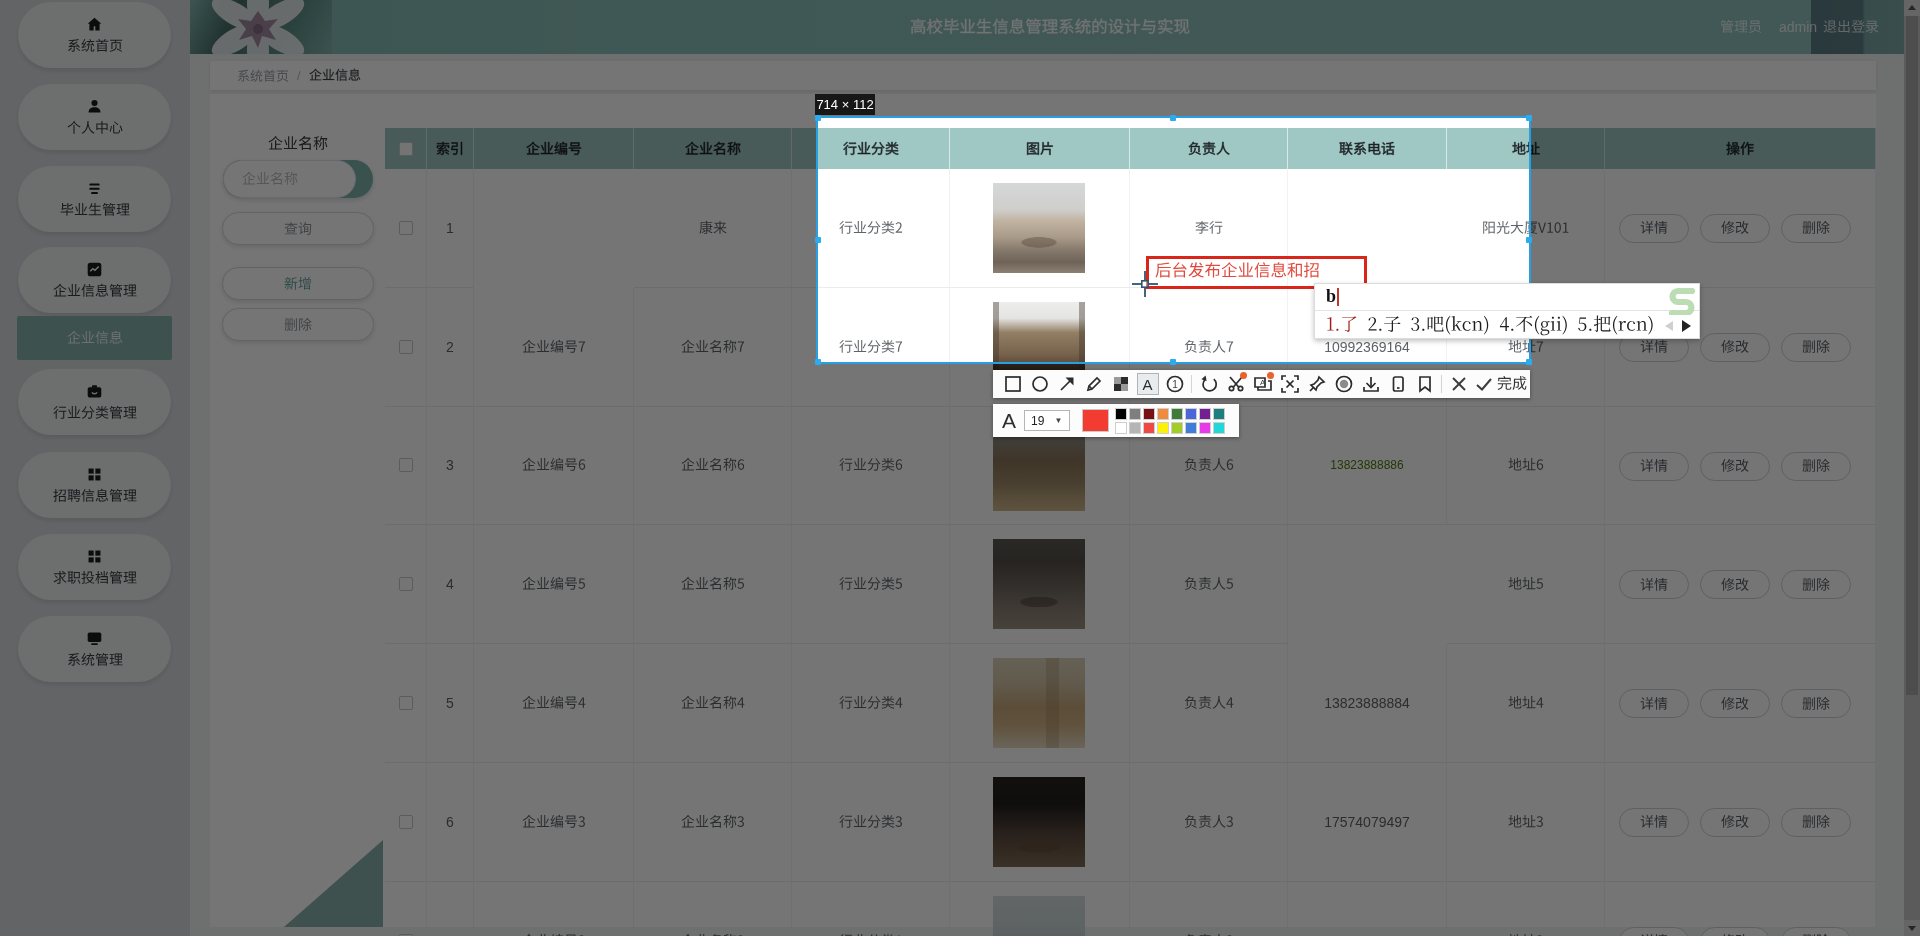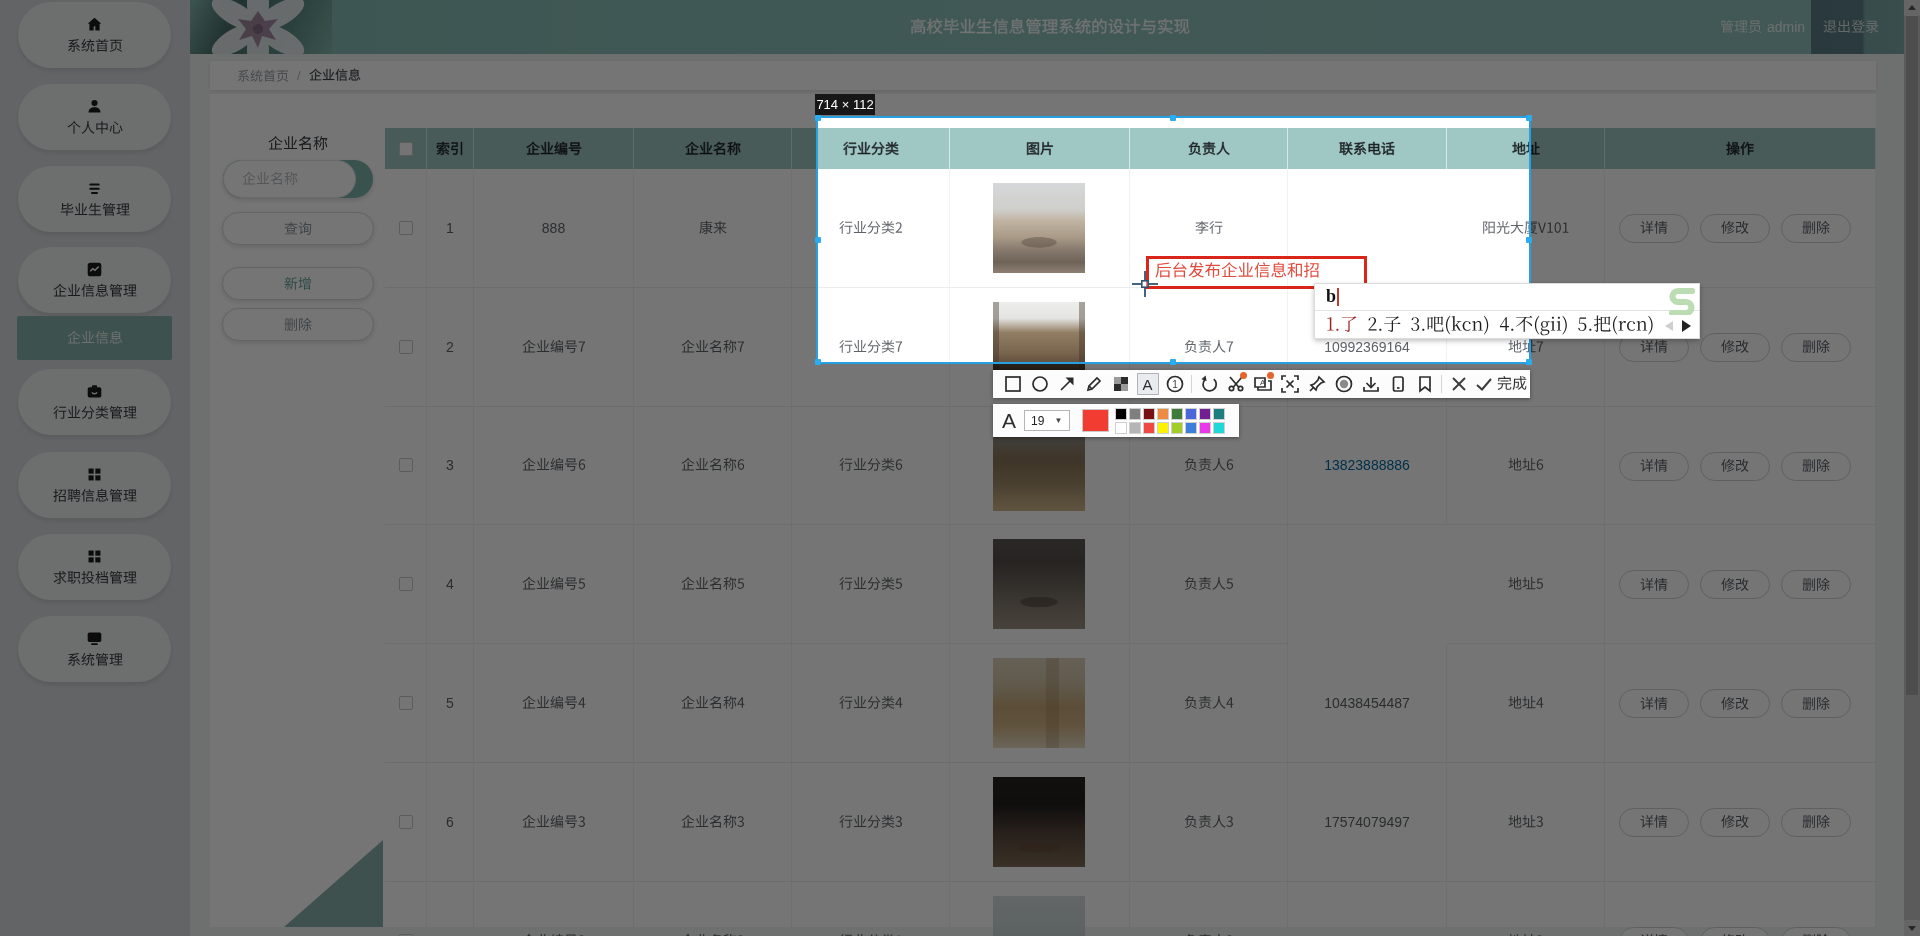--- a/index.html
+++ b/index.html
@@ -337,21 +337,21 @@
       </svg>
     </div>
 <div class="abs" style="left:1530px;top:0;width:100px;height:54px;display:flex;align-items:center">
       <svg class="t " style="" width="42" height="18" viewBox="0 0 42 18">
         <g fill="rgba(255,255,255,.78)" transform="translate(0 13.7) scale(0.014 -0.014)">
           <use href="#g11" x="0"></use>
           <use href="#g12" x="1000"></use>
           <use href="#g33" x="2000"></use>
         </g>
       </svg>
-      <span style="color:rgba(255,255,255,.78);font-size:14px;margin-left:5px"> admin</span>
+      <span style="color:rgba(255,255,255,.78);font-size:14px;margin-left:17px"> admin</span>
     </div>
 <div class="abs" style="left:1633px;top:0;width:70px;height:54px;display:flex;align-items:center">
       <svg class="t " style="" width="56" height="18" viewBox="0 0 56 18">
         <g fill="rgba(255,255,255,.78)" transform="translate(0 13.7) scale(0.014 -0.014)">
           <use href="#g34" x="0"></use>
           <use href="#g35" x="1000"></use>
           <use href="#g36" x="2000"></use>
           <use href="#g37" x="3000"></use>
         </g>
       </svg>
@@ -505,23 +505,20 @@
           <use href="#g60" x="1000"></use>
         </g>
       </svg>
     </div>
     <div class="cell" style="left:175px;top:75.0px;width:42px;height:118.8px">
       <div class="cb"></div>
     </div>
     <div class="cell" style="left:217px;top:75.0px;width:47px;height:118.8px">
       <span style="font-size:14px;color:#5f6368">1</span>
     </div>
-    <div class="cell" style="left:264px;top:75.0px;width:160px;height:118.8px">
-      <span style="font-size:14px;color:#5f6368">888</span>
-    </div>
     <div class="cell" style="left:424px;top:75.0px;width:158px;height:118.8px">
       <svg class="t " style="" width="28" height="18" viewBox="0 0 28 18">
         <g fill="#5f6368" transform="translate(0 13.7) scale(0.014 -0.014)">
           <use href="#g61" x="0"></use>
           <use href="#g62" x="1000"></use>
         </g>
       </svg>
     </div>
     <div class="cell" style="left:582px;top:75.0px;width:158px;height:118.8px">
       <svg class="t " style="" width="64" height="18" viewBox="0 0 64 18">
@@ -715,21 +712,21 @@
       <svg class="t " style="" width="50" height="18" viewBox="0 0 50 18">
         <g fill="#5f6368" transform="translate(0 13.7) scale(0.014 -0.014)">
           <use href="#g52" x="0"></use>
           <use href="#g53" x="1000"></use>
           <use href="#g5" x="2000"></use>
           <use href="#g77" x="3000"></use>
         </g>
       </svg>
     </div>
     <div class="cell" style="left:1078px;top:312.6px;width:159px;height:118.8px">
-      <span style="font-size:14px;color:#0369a1">13823888886</span>
+      <span style="font-size:12px;color:#4d7c0f">13823888886</span>
     </div>
     <div class="cell" style="left:1237px;top:312.6px;width:158px;height:118.8px">
       <svg class="t " style="" width="36" height="18" viewBox="0 0 36 18">
         <g fill="#5f6368" transform="translate(0 13.7) scale(0.014 -0.014)">
           <use href="#g57" x="0"></use>
           <use href="#g58" x="1000"></use>
           <use href="#g77" x="2000"></use>
         </g>
       </svg>
     </div>
@@ -888,21 +885,21 @@
       <svg class="t " style="" width="50" height="18" viewBox="0 0 50 18">
         <g fill="#5f6368" transform="translate(0 13.7) scale(0.014 -0.014)">
           <use href="#g52" x="0"></use>
           <use href="#g53" x="1000"></use>
           <use href="#g5" x="2000"></use>
           <use href="#g79" x="3000"></use>
         </g>
       </svg>
     </div>
     <div class="cell" style="left:1078px;top:550.2px;width:159px;height:118.8px">
-      <span style="font-size:14px;color:#5f6368">10438454487</span>
+      <span style="font-size:14px;color:#5f6368">13823888884</span>
     </div>
     <div class="cell" style="left:1237px;top:550.2px;width:158px;height:118.8px">
       <svg class="t " style="" width="36" height="18" viewBox="0 0 36 18">
         <g fill="#5f6368" transform="translate(0 13.7) scale(0.014 -0.014)">
           <use href="#g57" x="0"></use>
           <use href="#g58" x="1000"></use>
           <use href="#g79" x="2000"></use>
         </g>
       </svg>
     </div>

